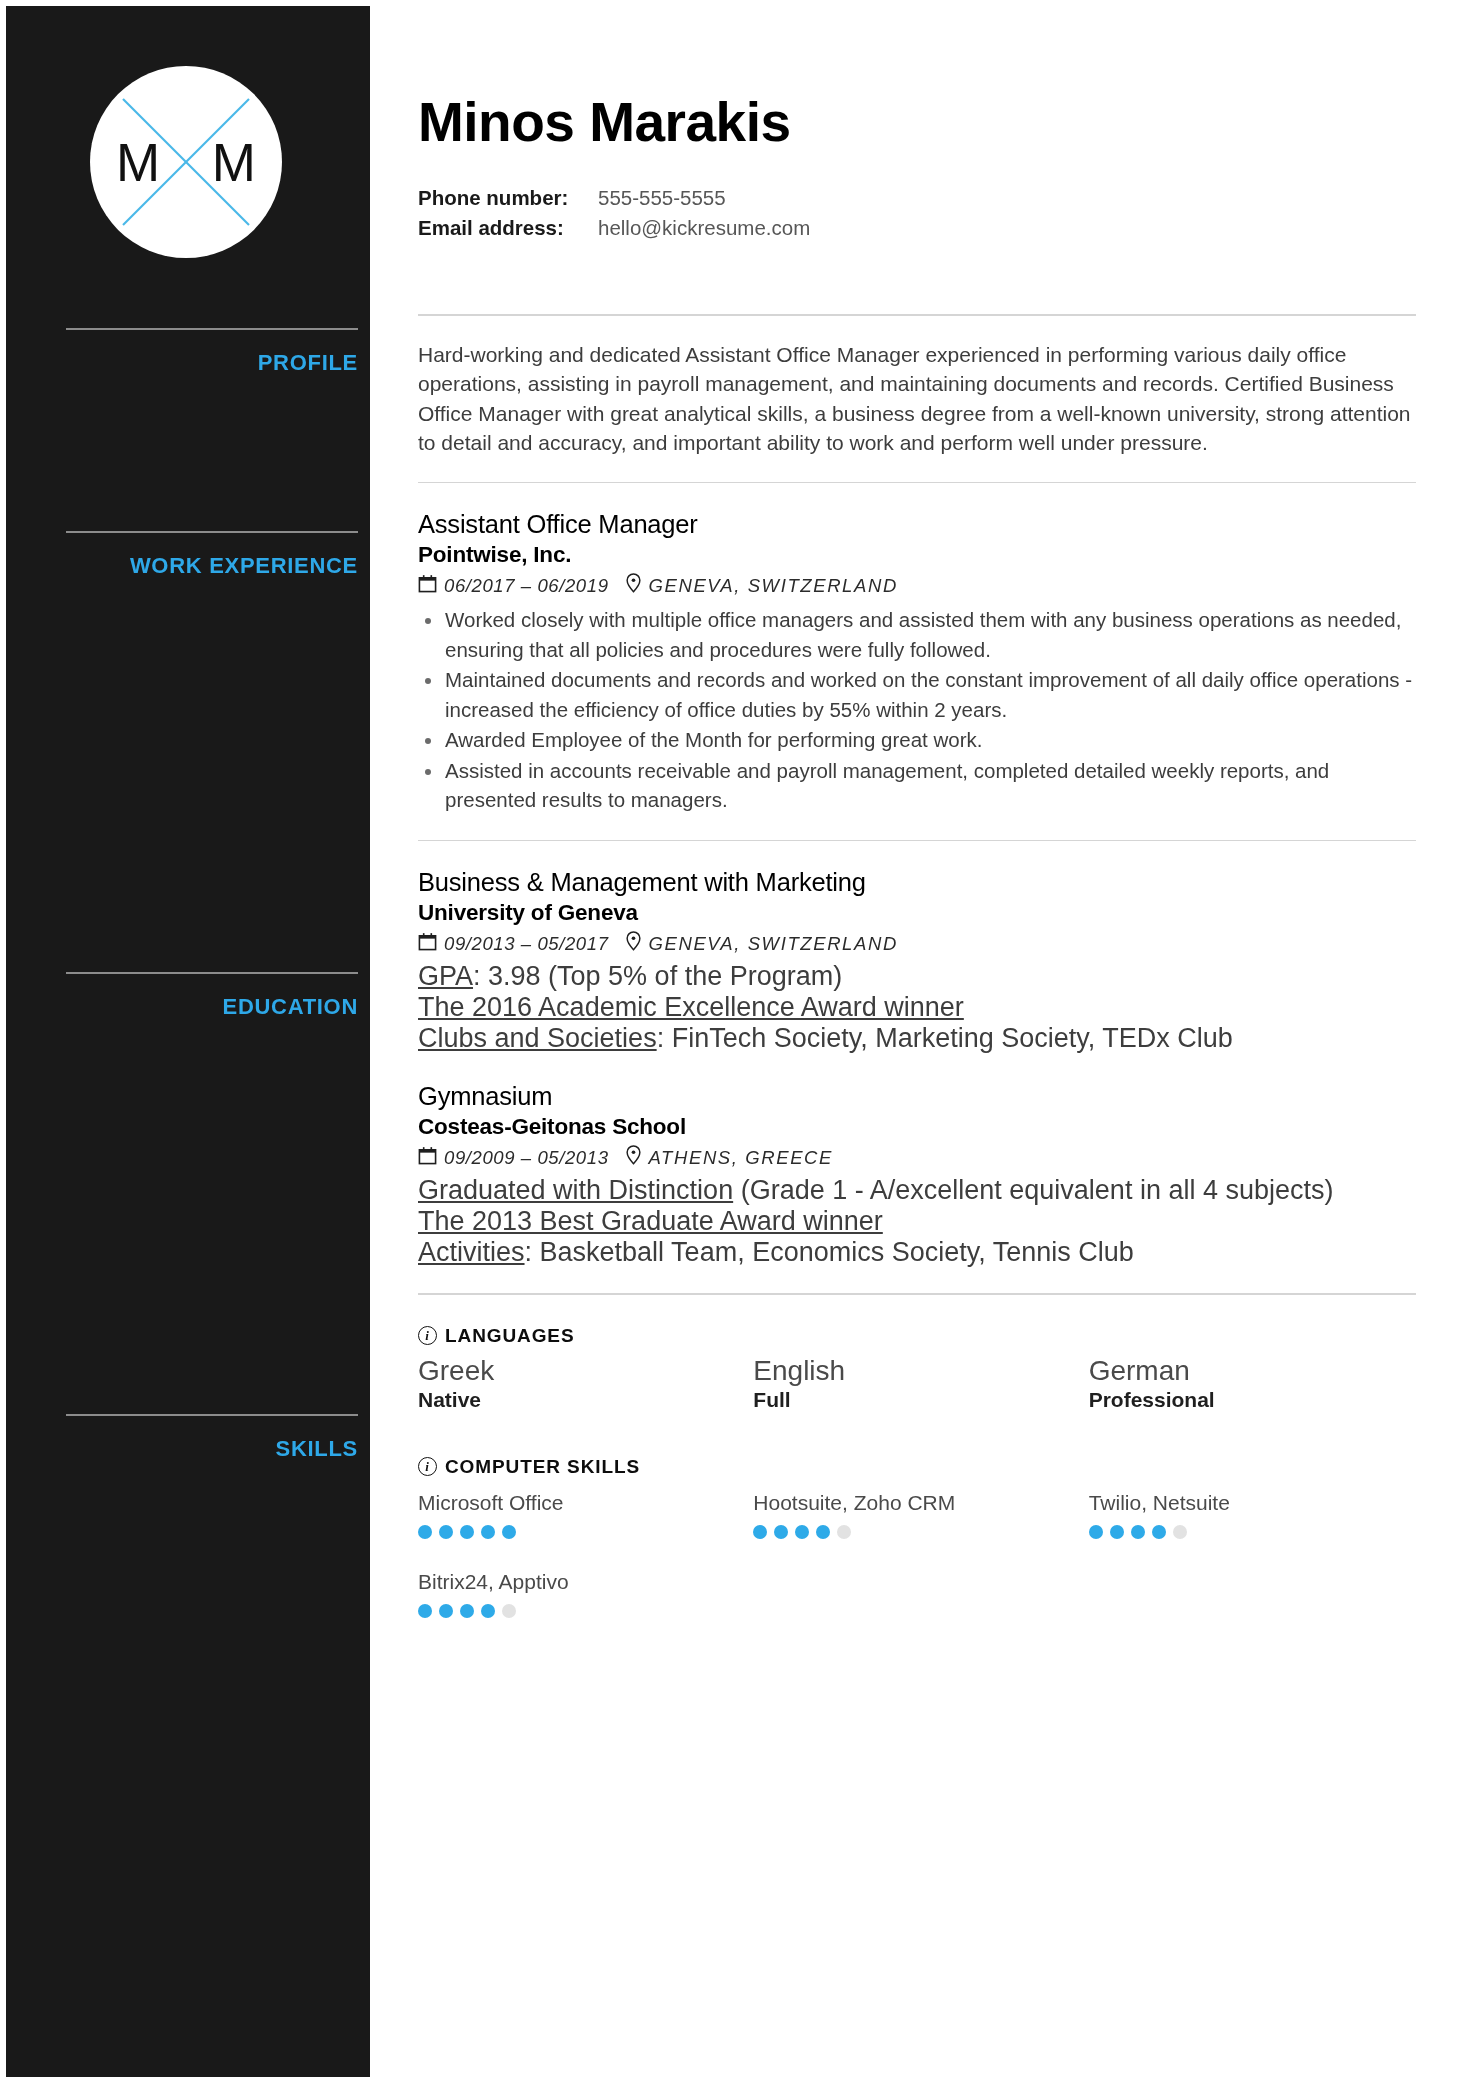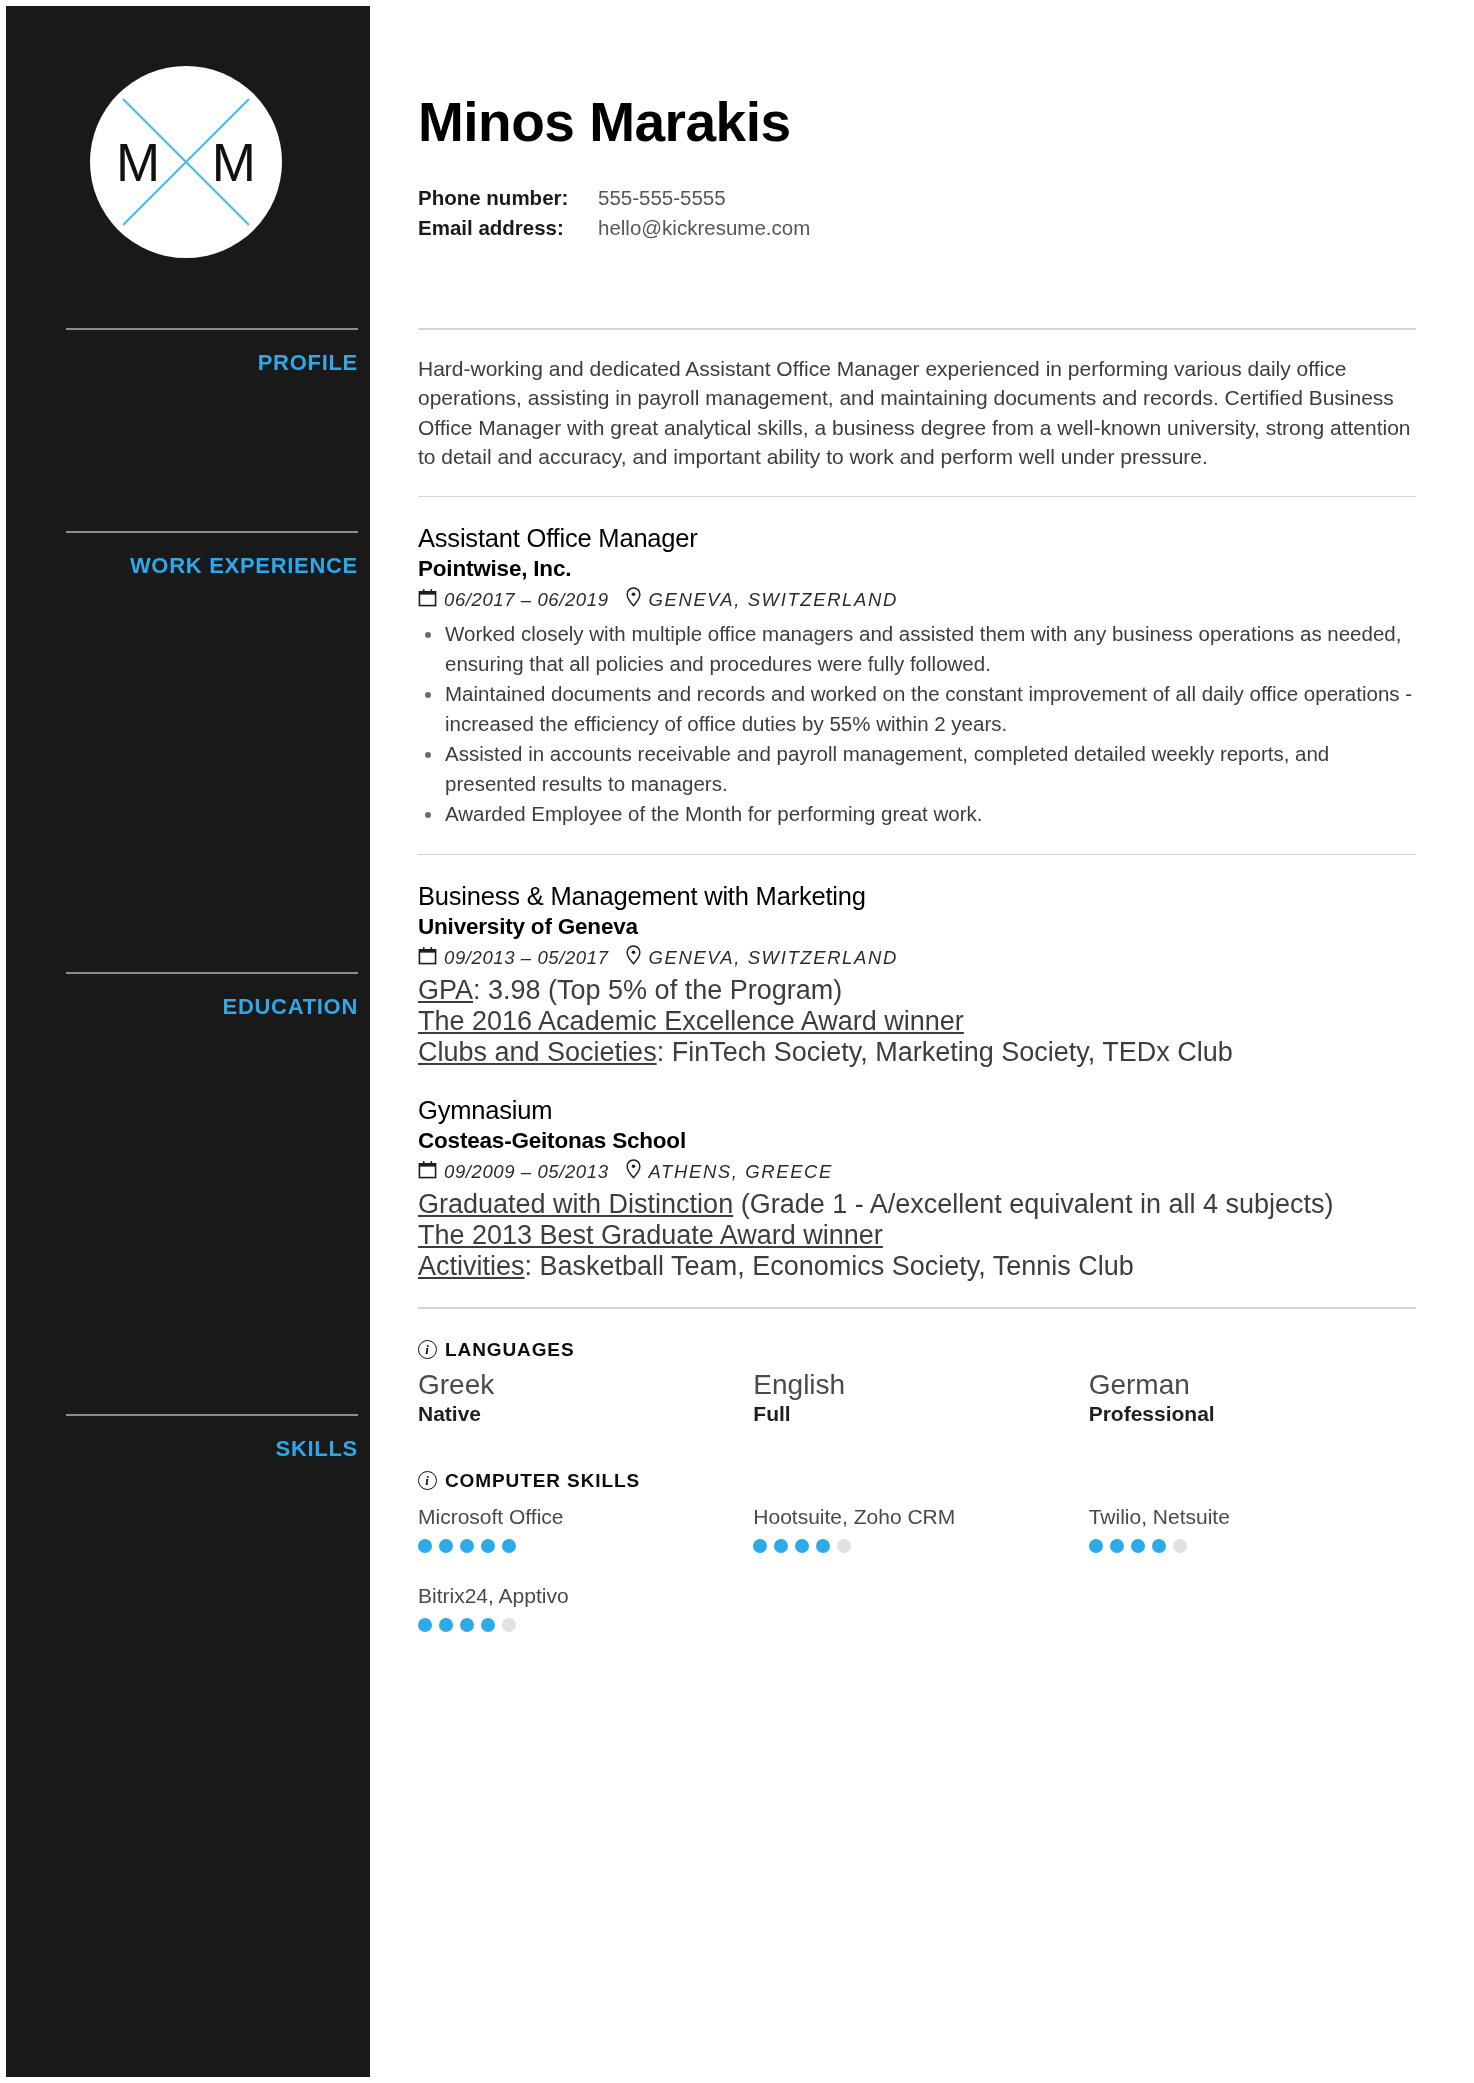--- a/index.html
+++ b/index.html
@@ -113,21 +113,21 @@
     font-weight: 700;
     color: #1a1a1a;
     width: 180px;
     flex: 0 0 180px;
   }
   .contact .val { color: #575757; }
 
   .content {
     position: absolute;
     left: 48px;
-    top: 322px;
+    top: 308px;
     right: 52px;
   }
   .sep {
     height: 1.5px;
     background: #d5d5d5;
     width: 100%;
   }
   .block { padding-top: 26px; }
 
   .para {
@@ -328,22 +328,22 @@
                 <svg width="17" height="20" viewBox="0 0 18 22">
                   <path d="M9 1.2 C5 1.2 2 4.2 2 8 C2 13 9 20.5 9 20.5 C9 20.5 16 13 16 8 C16 4.2 13 1.2 9 1.2 Z" fill="none" stroke="#1f1f1f" stroke-width="1.6"></path>
                   <circle cx="9" cy="8" r="2" fill="#1f1f1f"></circle>
                 </svg>
               </span>
               <span class="loc">GENEVA, SWITZERLAND</span>
             </div>
             <ul class="bullets">
               <li>Worked closely with multiple office managers and assisted them with any business operations as needed, ensuring that all policies and procedures were fully followed.</li>
               <li>Maintained documents and records and worked on the constant improvement of all daily office operations - increased the efficiency of office duties by 55% within 2 years.</li>
+              <li>Awarded Employee of the Month for performing great work.</li>
               <li>Assisted in accounts receivable and payroll management, completed detailed weekly reports, and presented results to managers.</li>
-              <li>Awarded Employee of the Month for performing great work.</li>
             </ul>
           </div>
         </div>
 
         <div class="sep"></div>
         <div class="block" style="padding-bottom:26px;">
 
           <div>
             <div class="entry-title">Business &amp; Management with Marketing</div>
             <div class="entry-sub">University of Geneva</div>

